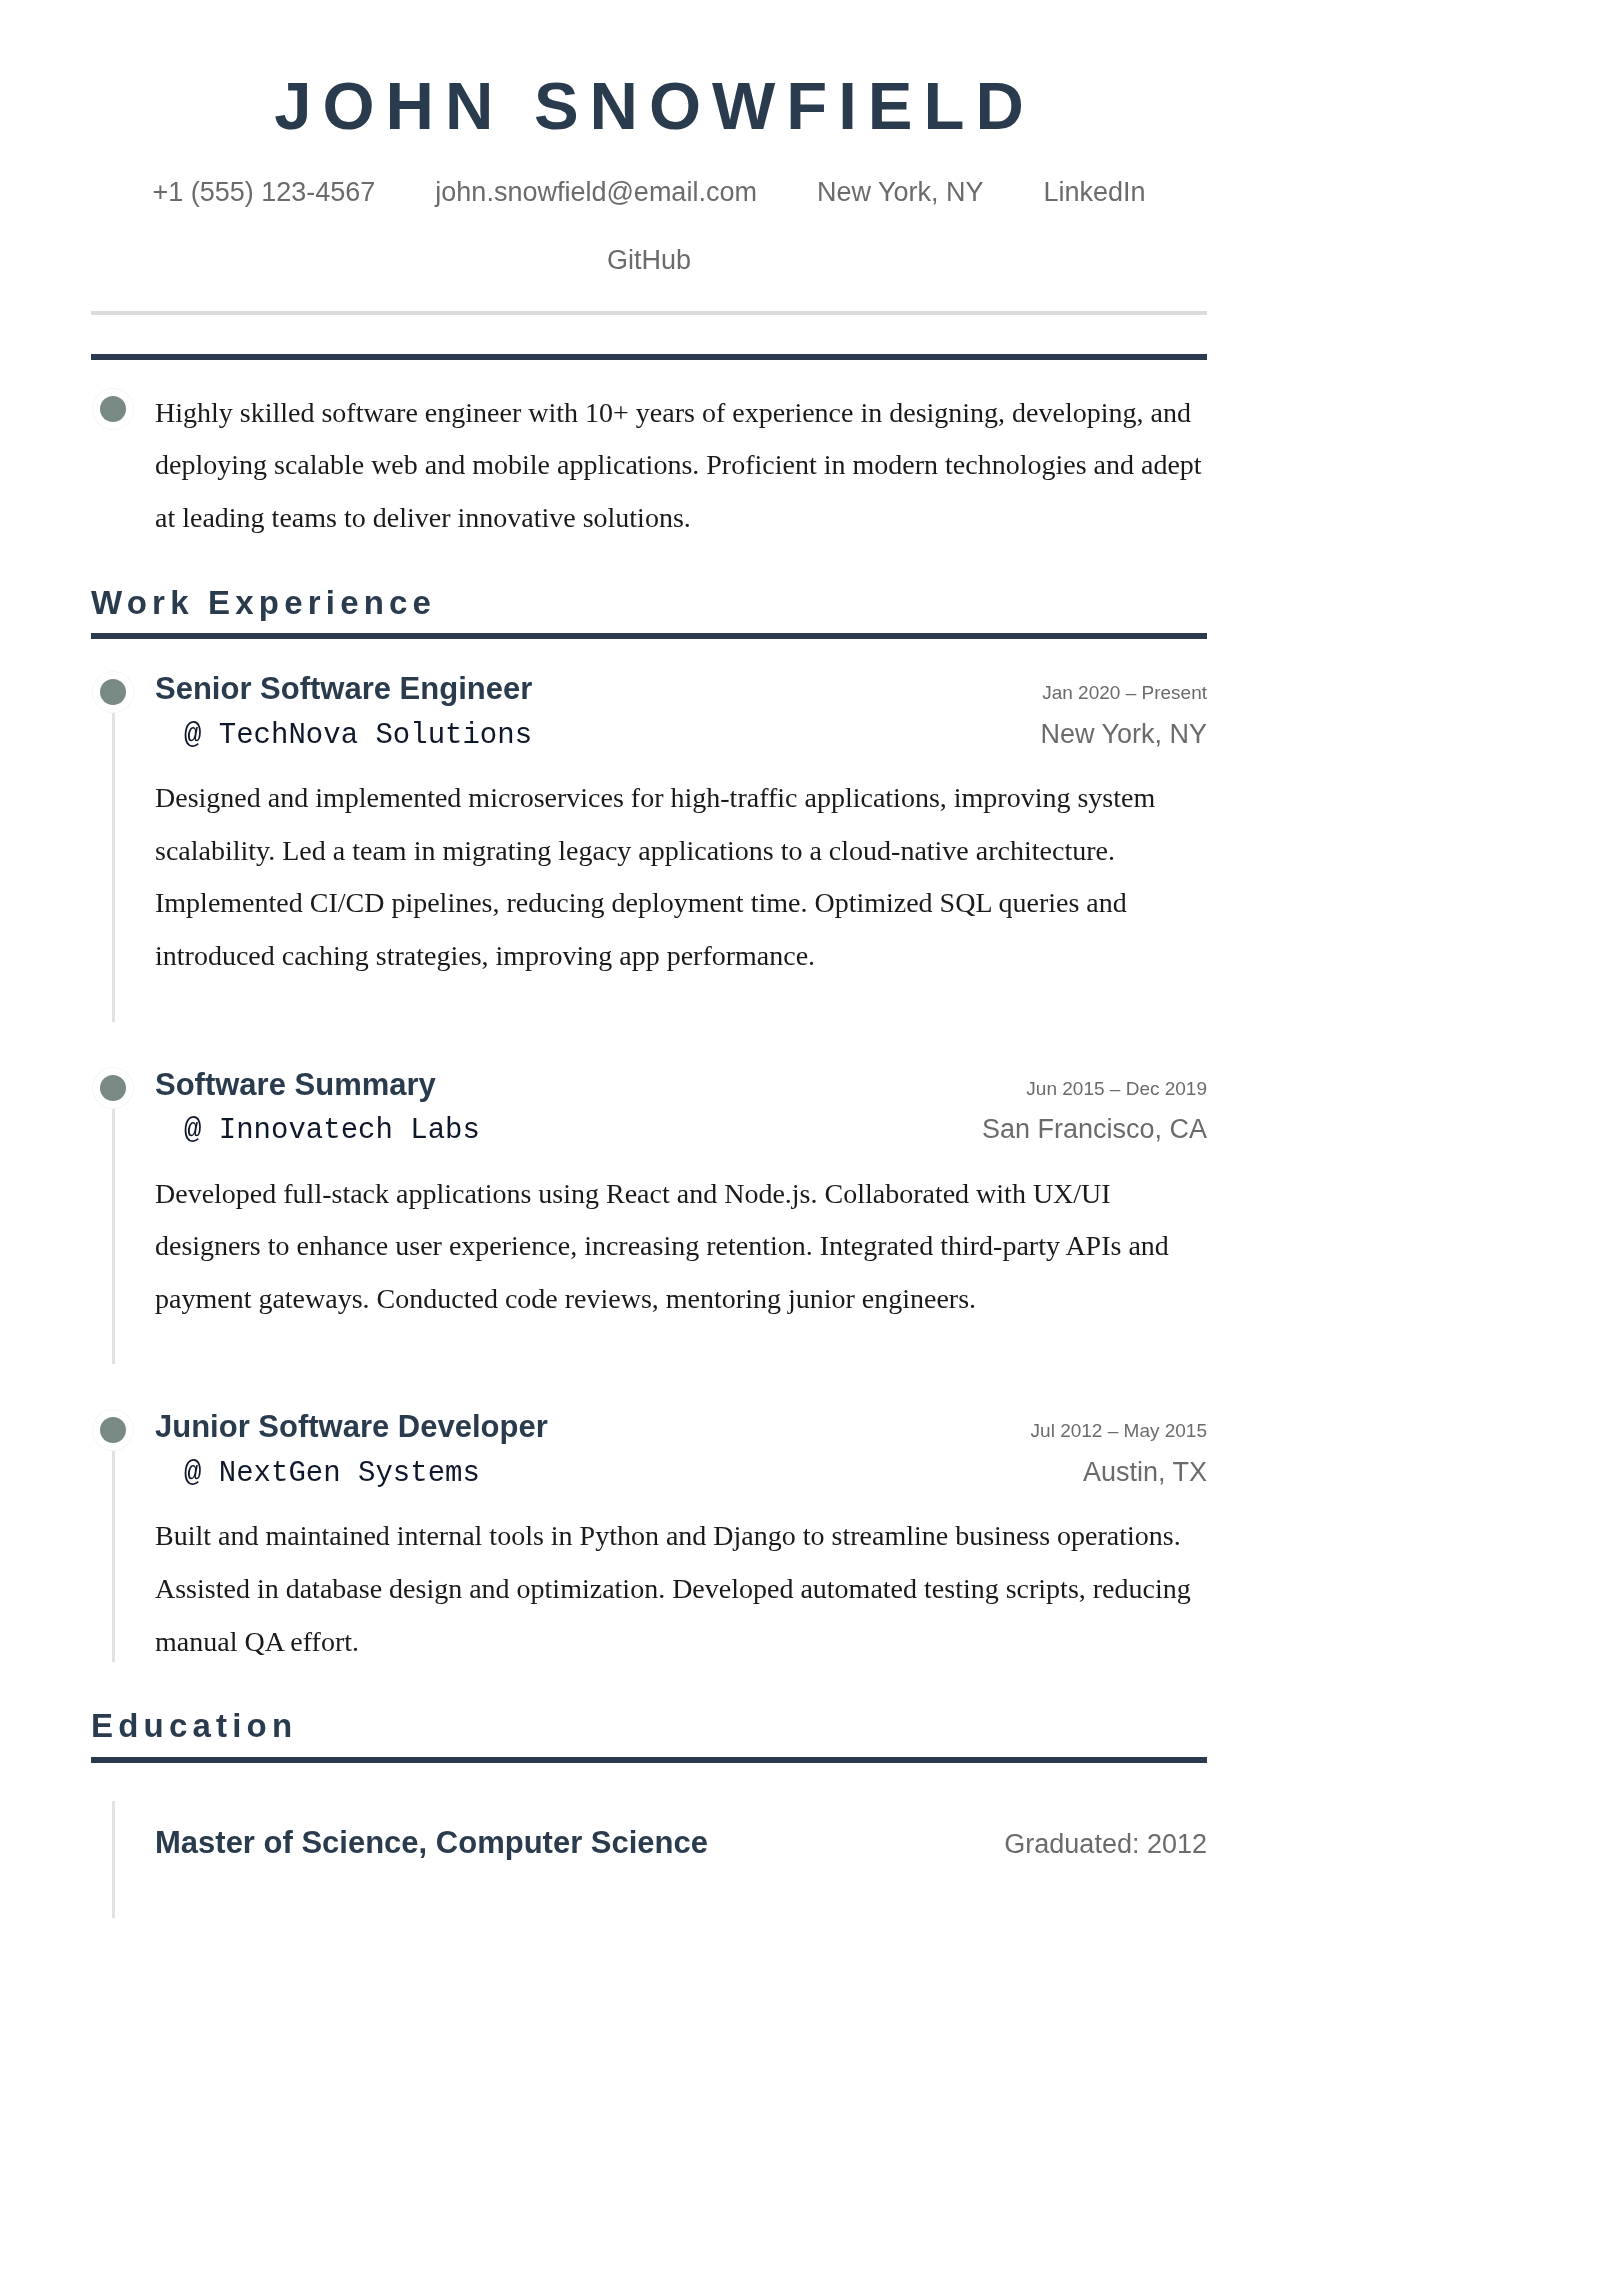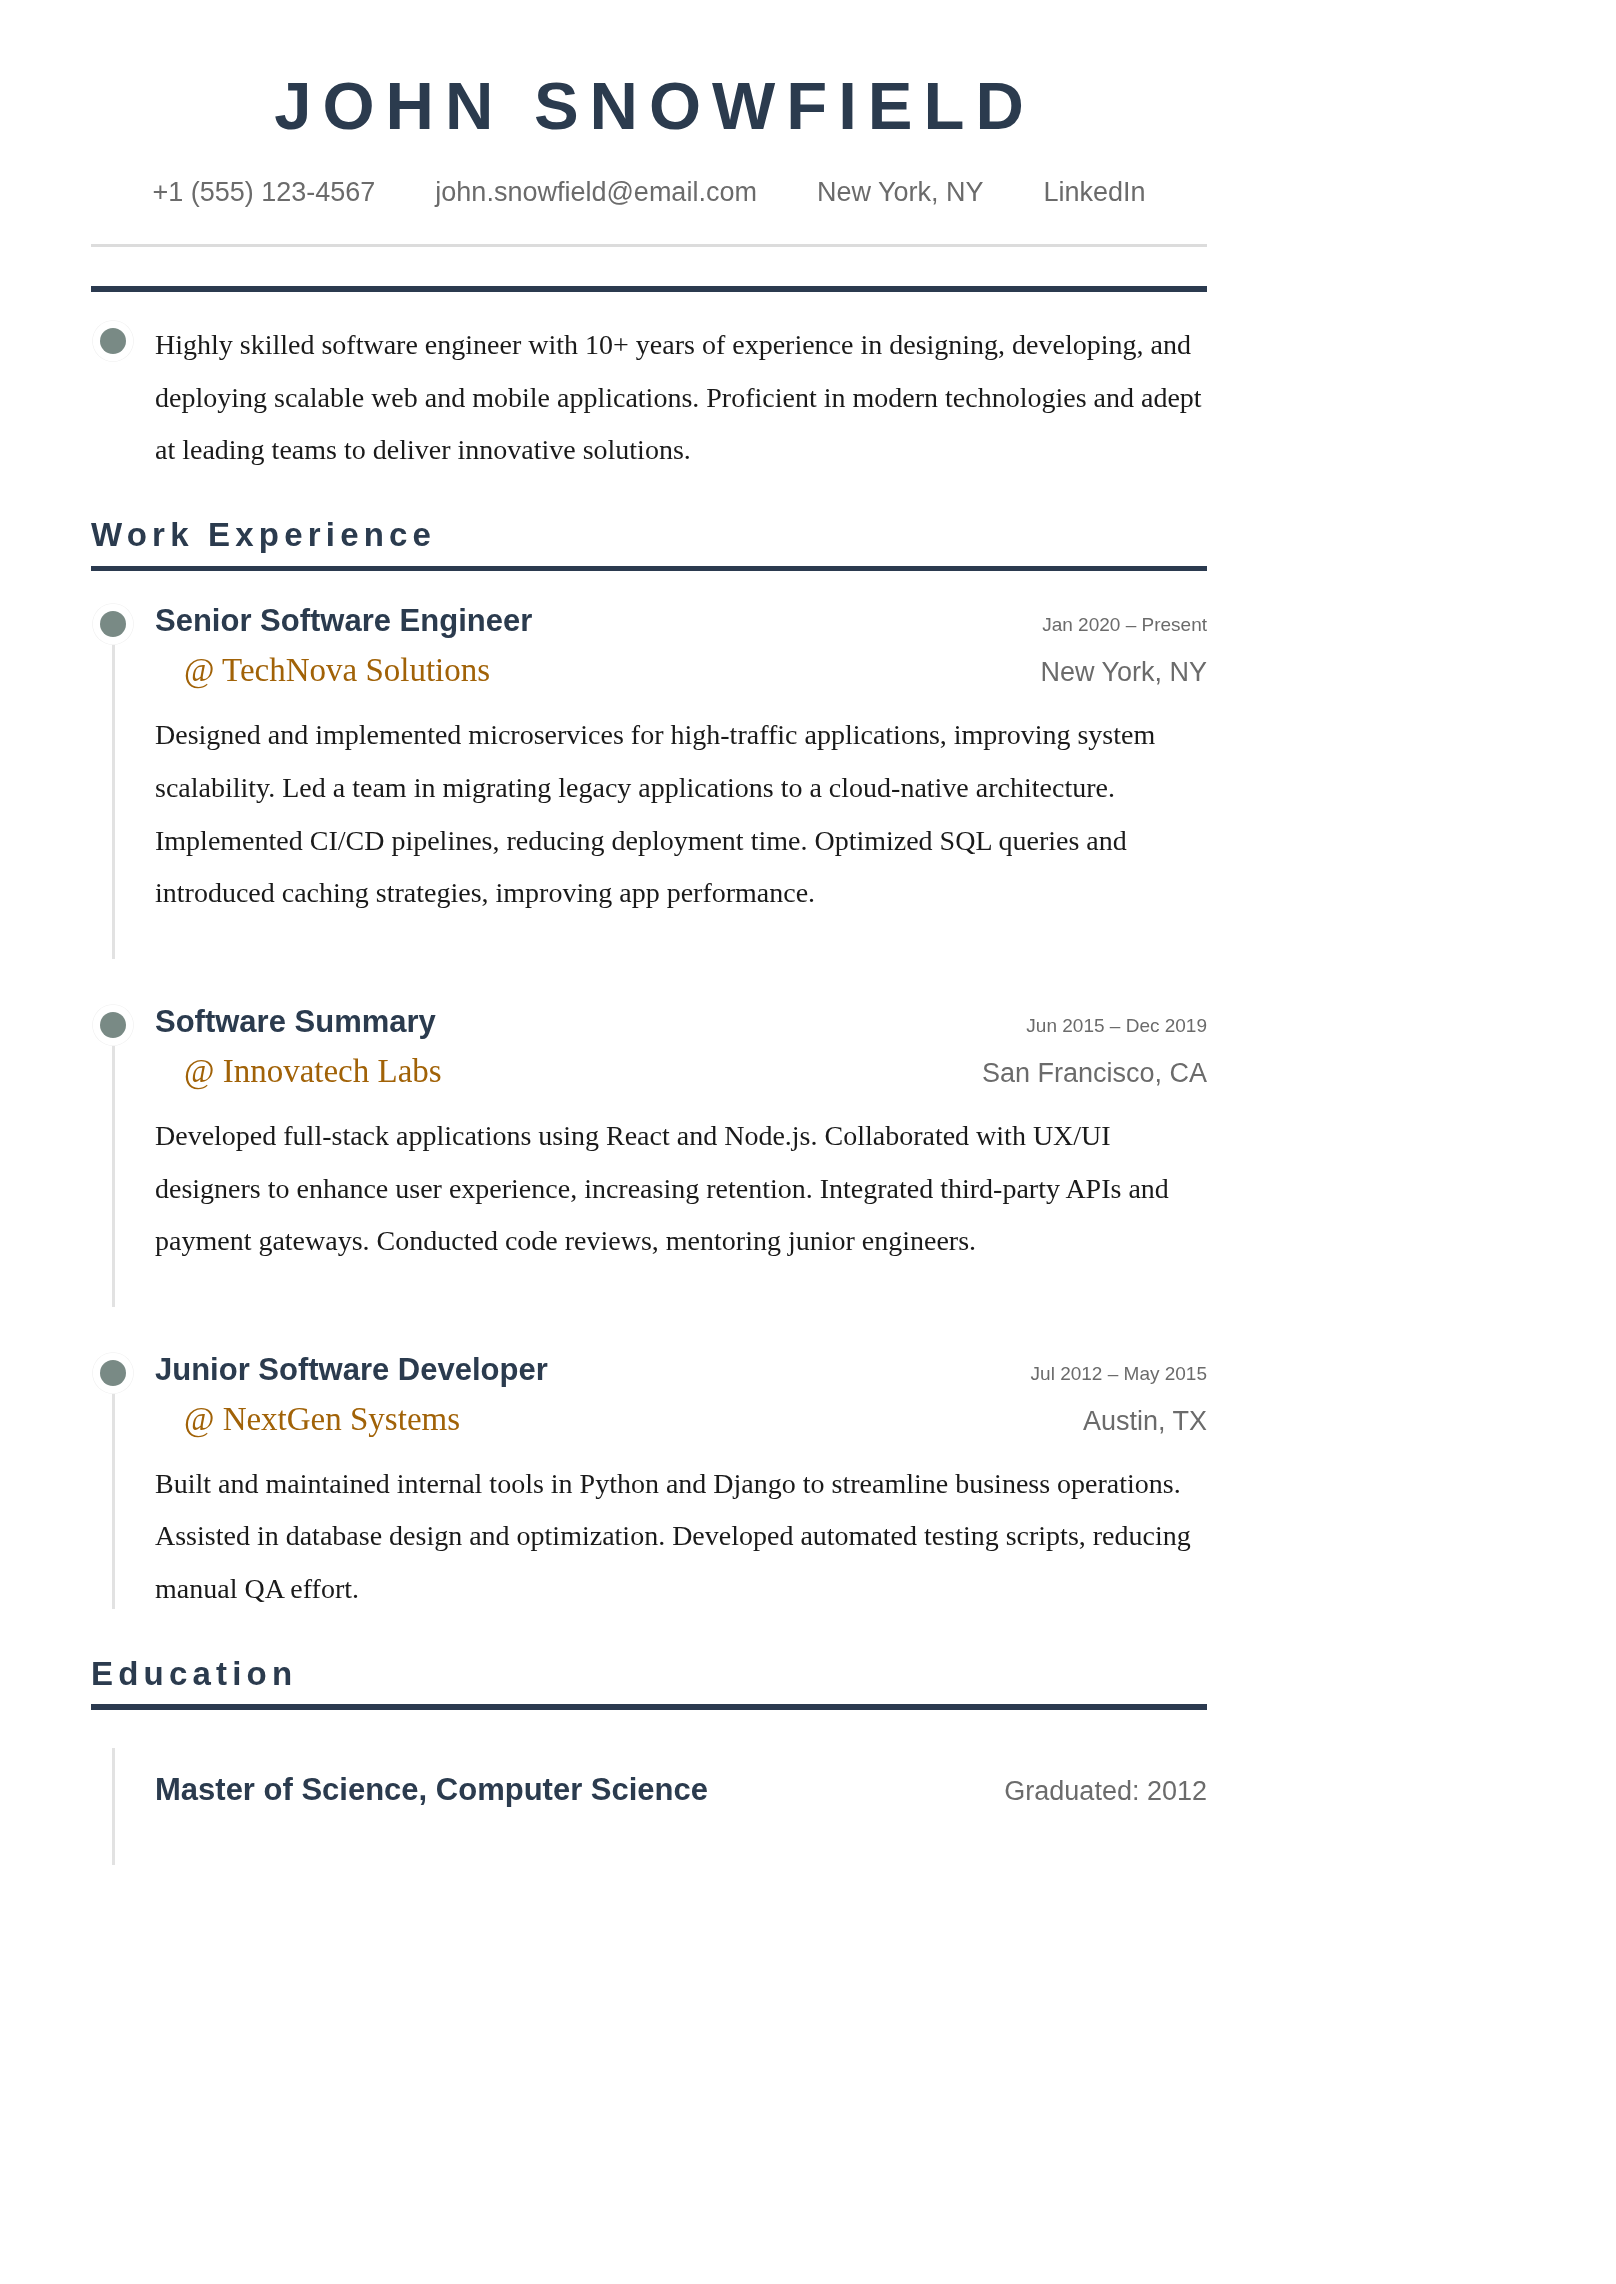--- a/index.html
+++ b/index.html
@@ -153,23 +153,23 @@
     padding-left: 26px;
   }
   .entry-sub {
     display: flex;
     justify-content: space-between;
     align-items: baseline;
     margin-top: 9px;
     padding-left: 29px;
   }
   .entry-company {
-    font-family: Liberation Serif, serif;
-    font-size: 33px;
-    color: #a16207;
+    font-family: Liberation Mono, monospace;
+    font-size: 29px;
+    color: #0f172a;
     line-height: 1.25;
   }
   .entry-location {
     font-family: "Liberation Sans", sans-serif;
     font-size: 27px;
     color: #6b6b6b;
     line-height: 1.25;
     white-space: nowrap;
     padding-left: 26px;
   }
@@ -227,20 +227,23 @@
 
   <div class="header">
     <h1 class="name">JOHN SNOWFIELD</h1>
 
     <div class="contact-line">
       <span class="contact-item">+1 (555) 123-4567</span>
       <span class="contact-item">john.snowfield@email.com</span>
       <span class="contact-item">New York, NY</span>
       <span class="contact-item">LinkedIn</span>
     </div>
+    <div class="contact-line">
+      <span class="contact-item">GitHub</span>
+    </div>
 
     <div class="header-rule"></div>
   </div>
 
   <div class="section">
     <div class="section-rule"></div>
 
     <div class="summary-block">
       <span class="bullet-dot"></span>
       <p class="summary-text">Highly skilled software engineer with 10+ years of experience in designing, developing, and deploying scalable web and mobile applications. Proficient in modern technologies and adept at leading teams to deliver innovative solutions.</p>

